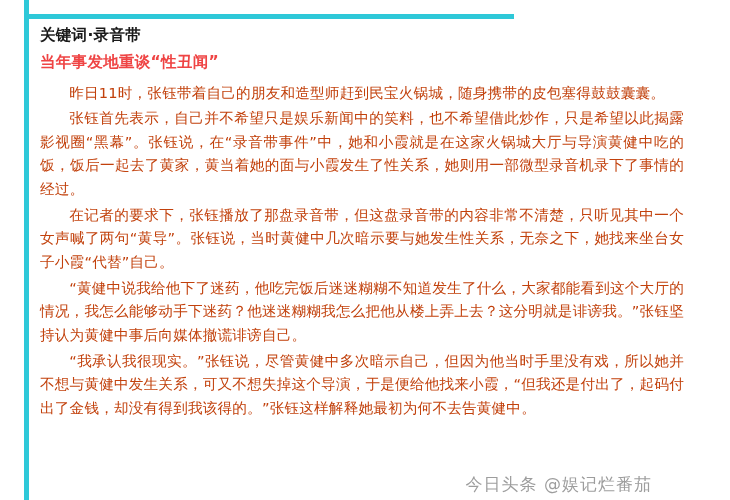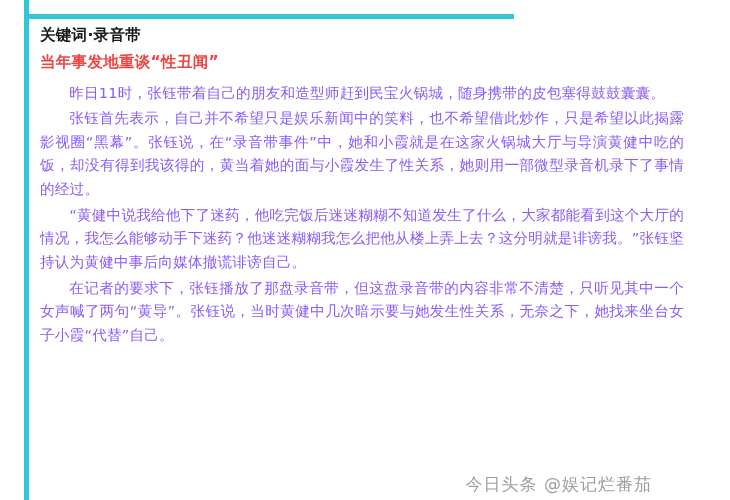--- a/index.html
+++ b/index.html
@@ -56,21 +56,21 @@
   .headline {
     font-size: 15.5px;
     font-weight: bold;
     color: #ef4444;
     line-height: 1.5;
     margin: 0 0 6px 0;
     letter-spacing: 0.3px;
   }
   p.body-par {
     font-size: 14.6px;
-    color: #8b5cf6;
+    color: #c2410c;
     line-height: 1.62;
     margin: 0 16px 2px 0;
     text-align: justify;
     text-justify: inter-ideograph;
     letter-spacing: 0.2px;
   }
   p.indent {
     text-indent: 2em;
   }
   .watermark {
@@ -95,23 +95,24 @@
   <div class="left-rule"></div>
   <div class="top-rule"></div>
 
   <div class="content">
 
     <div class="kw">关键词·录音带</div>
 
     <div class="headline">当年事发地重谈“性丑闻”</div>
 
     <p class="body-par indent">昨日11时，张钰带着自己的朋友和造型师赶到民宝火锅城，随身携带的皮包塞得鼓鼓囊囊。</p>
-    <p class="body-par indent">张钰首先表示，自己并不希望只是娱乐新闻中的笑料，也不希望借此炒作，只是希望以此揭露影视圈“黑幕”。张钰说，在“录音带事件”中，她和小霞就是在这家火锅城大厅与导演黄健中吃的饭，却没有得到我该得的，黄当着她的面与小霞发生了性关系，她则用一部微型录音机录下了事情的经过。</p>
+    <p class="body-par indent">张钰首先表示，自己并不希望只是娱乐新闻中的笑料，也不希望借此炒作，只是希望以此揭露影视圈“黑幕”。张钰说，在“录音带事件”中，她和小霞就是在这家火锅城大厅与导演黄健中吃的饭，饭后一起去了黄家，黄当着她的面与小霞发生了性关系，她则用一部微型录音机录下了事情的经过。</p>
+    <p class="body-par indent">在记者的要求下，张钰播放了那盘录音带，但这盘录音带的内容非常不清楚，只听见其中一个女声喊了两句“黄导”。张钰说，当时黄健中几次暗示要与她发生性关系，无奈之下，她找来坐台女子小霞“代替”自己。</p>
     <p class="body-par indent">“黄健中说我给他下了迷药，他吃完饭后迷迷糊糊不知道发生了什么，大家都能看到这个大厅的情况，我怎么能够动手下迷药？他迷迷糊糊我怎么把他从楼上弄上去？这分明就是诽谤我。”张钰坚持认为黄健中事后向媒体撤谎诽谤自己。</p>
-    <p class="body-par indent">在记者的要求下，张钰播放了那盘录音带，但这盘录音带的内容非常不清楚，只听见其中一个女声喊了两句“黄导”。张钰说，当时黄健中几次暗示要与她发生性关系，无奈之下，她找来坐台女子小霞“代替”自己。</p>
+    <p class="body-par indent">“我承认我很现实。”张钰说，尽管黄健中多次暗示自己，但因为他当时手里没有戏，所以她并不想与黄健中发生关系，可又不想失掉这个导演，于是便给他找来小霞，“但我还是付出了，起码付出了金钱，却没有得到我该得的。”张钰这样解释她最初为何不去告黄健中。</p>
 
   </div>
 
   <div class="watermark">
     <span class="wm-main">今日头条 @娱记烂番茄</span>
   </div>
 
 </div>
 
 </body></html>

